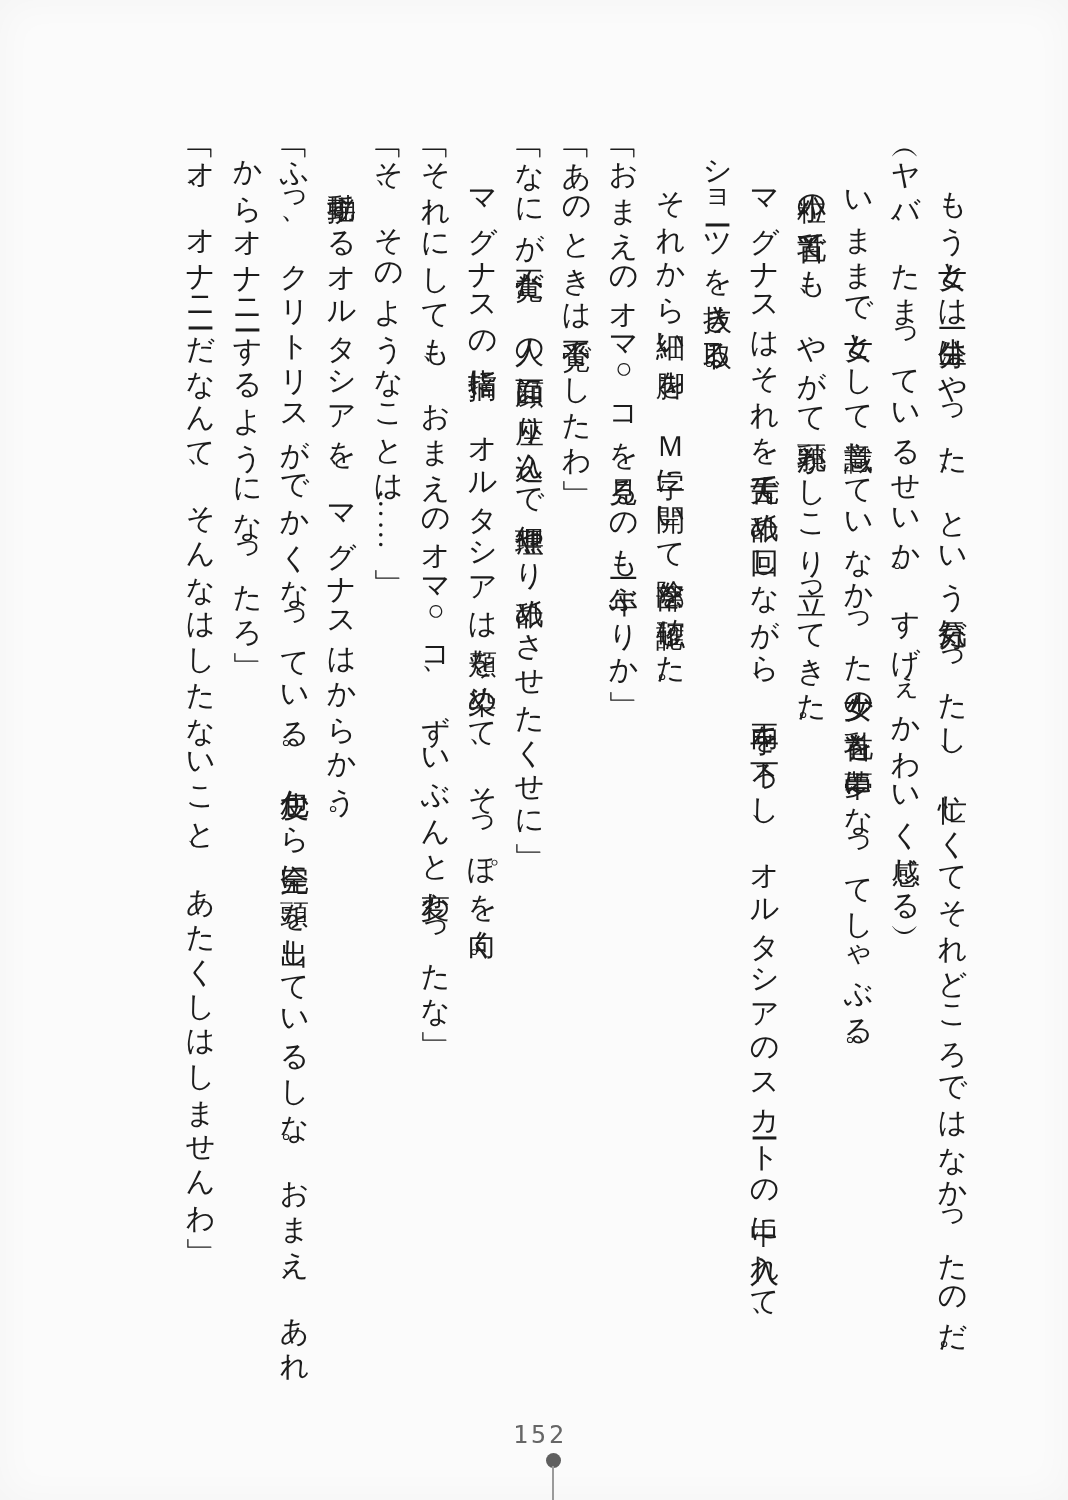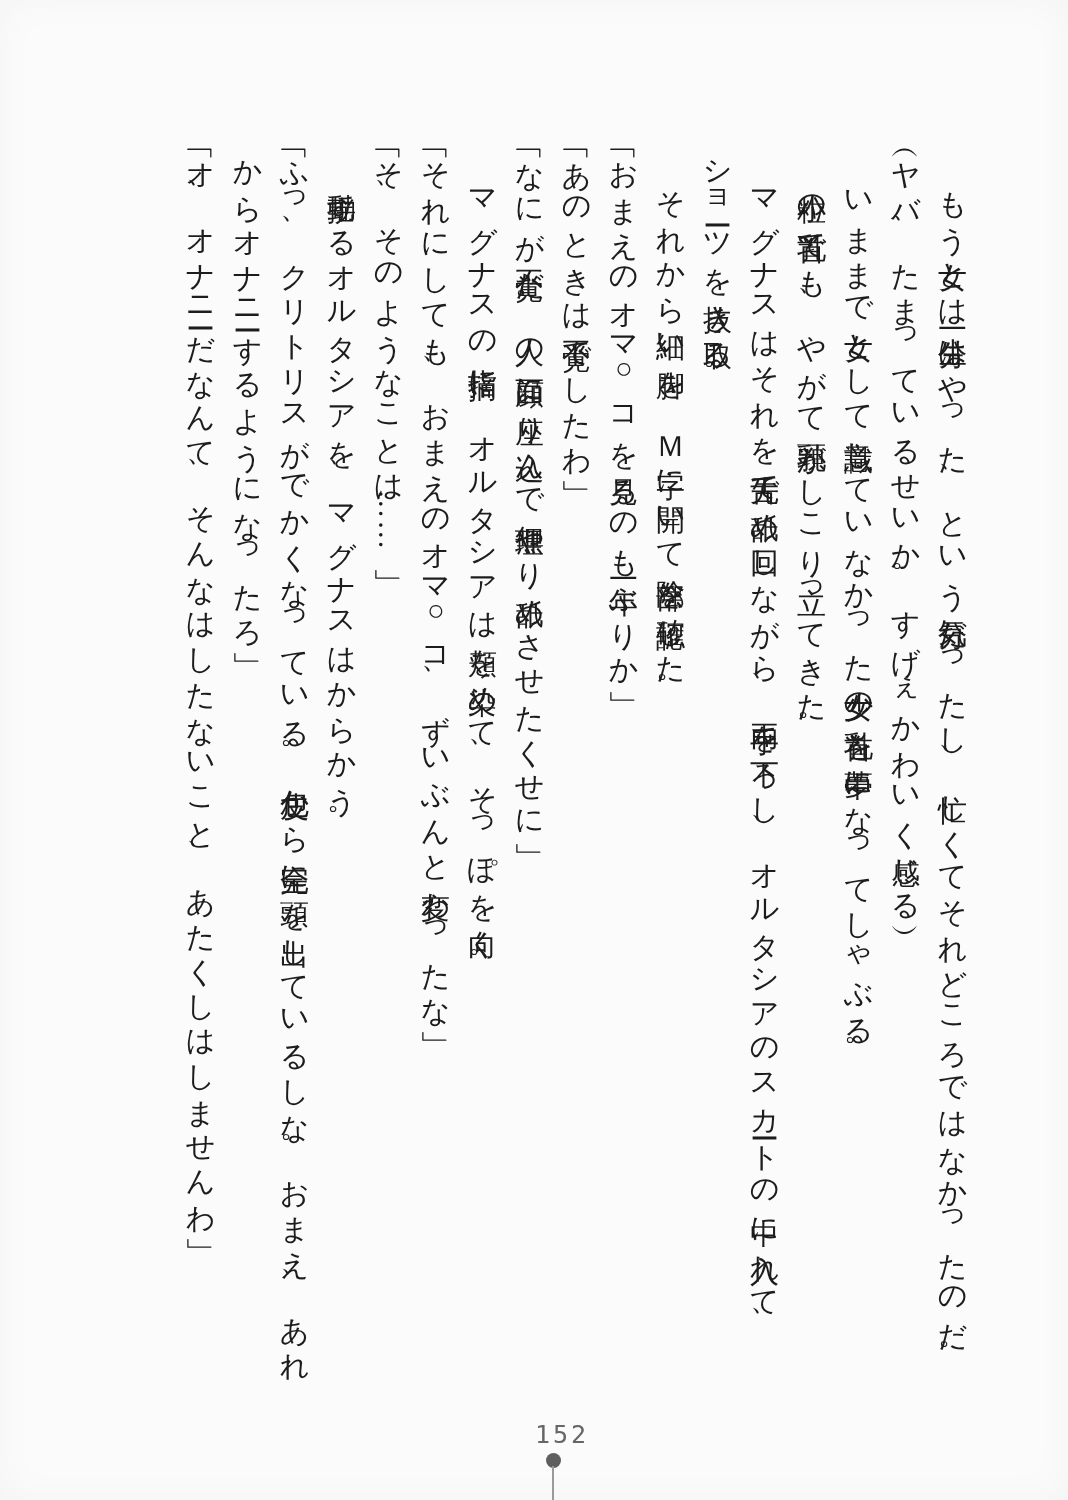--- a/index.html
+++ b/index.html
@@ -25,21 +25,21 @@
     font-size: 29px;
     letter-spacing: 2px;
     line-height: 47px;
     color: #1c1c1c;
     line-break: strict;
     word-break: normal;
   }
   .text-block p { margin: 0; padding: 0; }
   .folio {
     position: absolute;
-    top: 1420px; left: 502px; width: 120px;
+    top: 1420px; left: 480px; width: 120px;
     text-align: center;
     font-family: "DejaVu Sans Mono", monospace;
     font-size: 25px;
     letter-spacing: 3px;
     color: #666666;
   }
   .marker-dot {
     position: absolute;
     left: 546px; top: 1453px;
     width: 15px; height: 15px;

